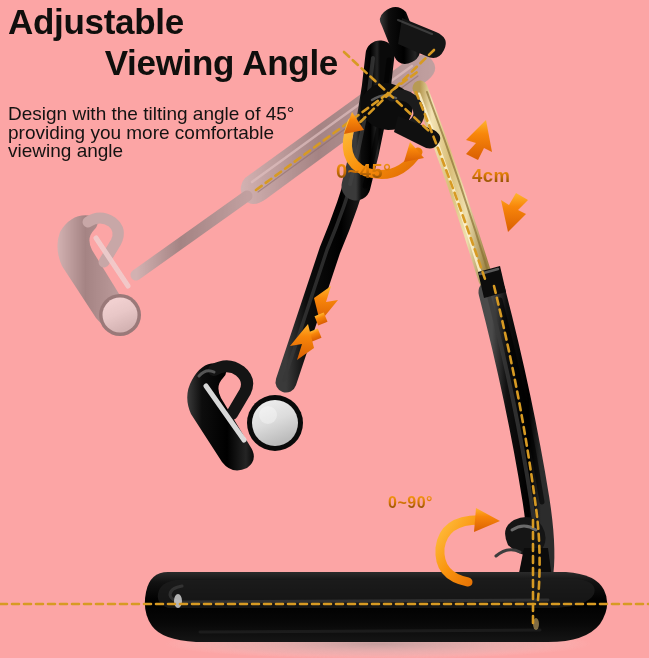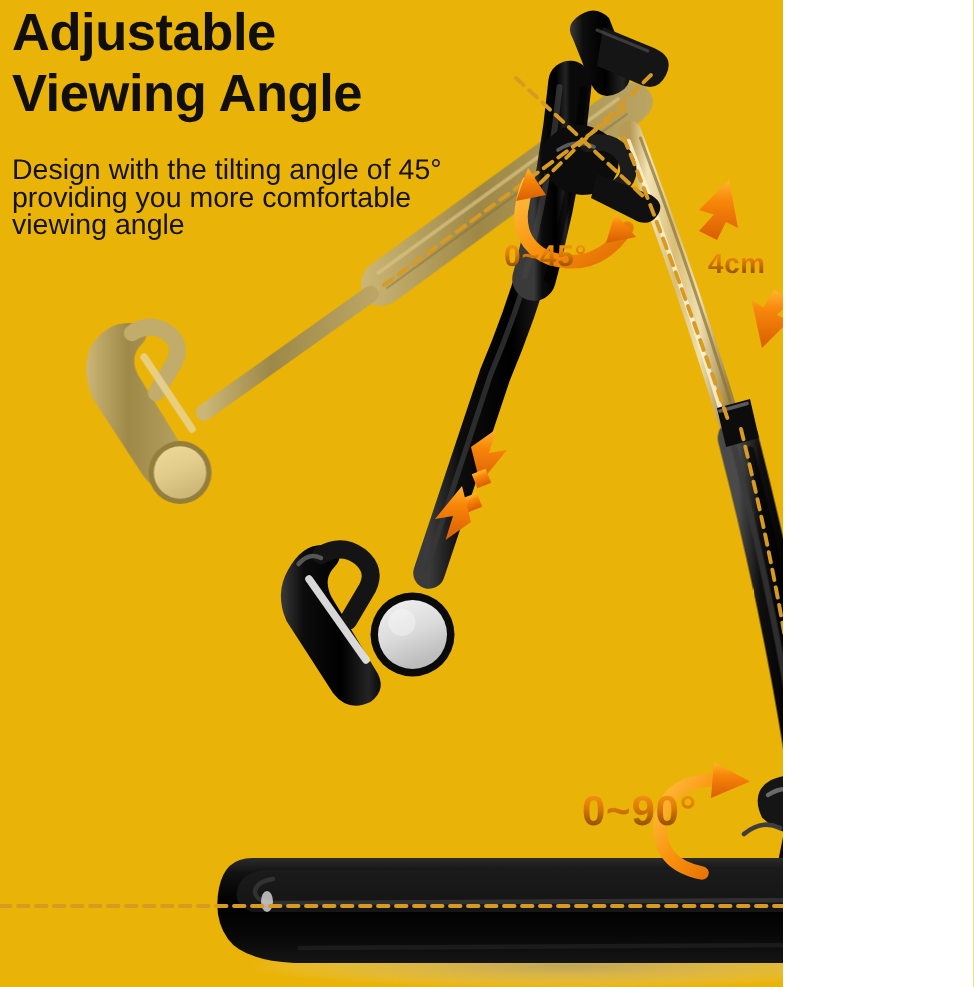--- a/index.html
+++ b/index.html
@@ -3,44 +3,44 @@
 <meta charset="utf-8">
 <style>
   html,body{margin:0;padding:0;}
   body{
     width:649px;height:658px;
     background:#ffffff;
     font-family:"Liberation Sans", sans-serif;
     overflow:hidden;
     position:relative;
   }
-  #stage{position:absolute;inset:0;width:522px;height:658px;overflow:hidden;background:#eab308;}
+  #stage{position:absolute;inset:0;width:649px;height:658px;overflow:hidden;background:#fca5a5;}
 
   
   .headings{position:absolute;left:8px;top:2px;width:330px;z-index:40;}
   .h-line{
     font-size:35px;line-height:40px;font-weight:bold;color:#100f0d;
     letter-spacing:-0.3px;white-space:nowrap;
   }
-  .h-line.l2{margin-top:1px;}
+  .h-line.l2{margin-top:1px;text-align:right;}
   .subtitle{
     margin-top:22px;font-size:19px;line-height:18.5px;color:#141312;
     font-weight:400;max-width:300px;
   }
 
   
   .art{position:absolute;inset:0;z-index:10;}
   .lbl{
     position:absolute;z-index:45;font-weight:bold;white-space:nowrap;
     background:linear-gradient(180deg,#f9a11b 0%,#e07c06 40%,#6b3a02 100%);
     -webkit-background-clip:text;background-clip:text;color:transparent;
   }
   #lbl-45{left:336px;top:160px;font-size:20px;letter-spacing:0.5px;}
   #lbl-4cm{left:472px;top:165px;font-size:18.5px;letter-spacing:0.5px;}
-  #lbl-90{left:388px;top:525px;font-size:28px;letter-spacing:0.5px;text-decoration:underline;}
+  #lbl-90{left:388px;top:494px;font-size:16px;letter-spacing:0.5px;text-decoration:underline;}
 </style>
 </head>
 <body>
 
 <div id="stage">
 
   <svg class="art" viewBox="0 0 649 658" width="649" height="658" xmlns="http://www.w3.org/2000/svg">
     <defs>
       <linearGradient id="gBlackArm" x1="0" y1="0" x2="1" y2="0">
         <stop offset="0%" stop-color="#3a3a3a"></stop>

